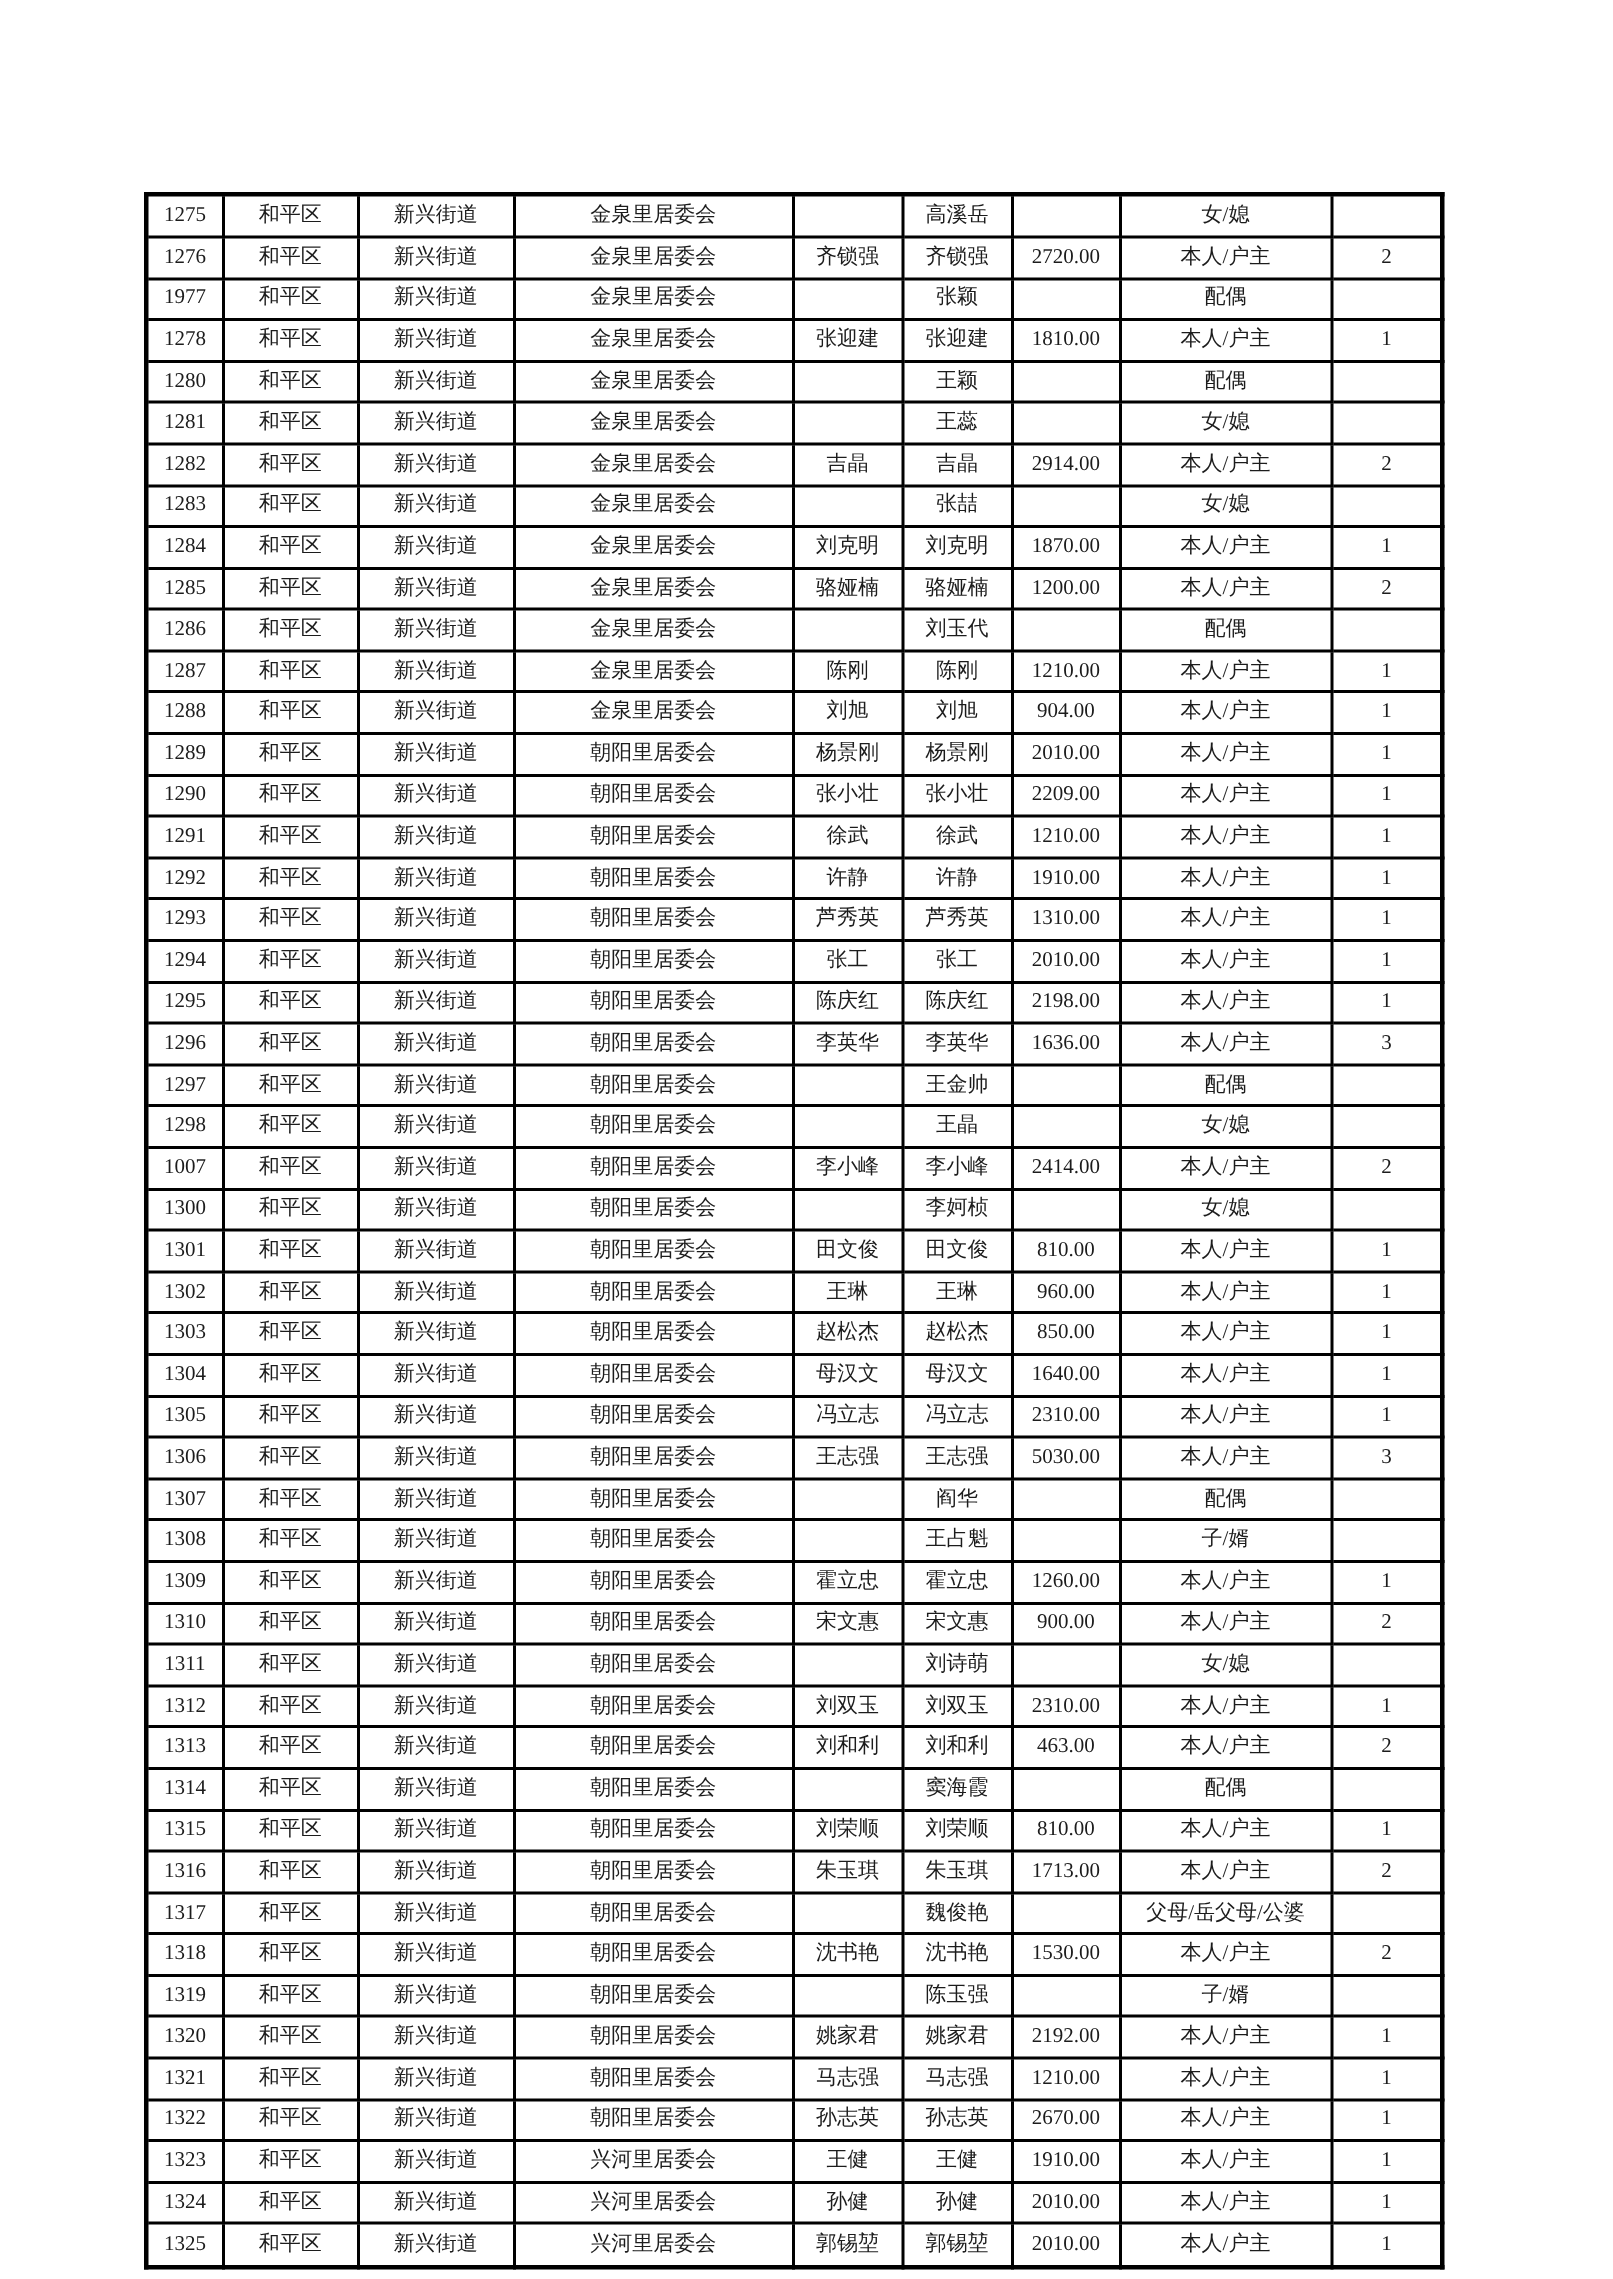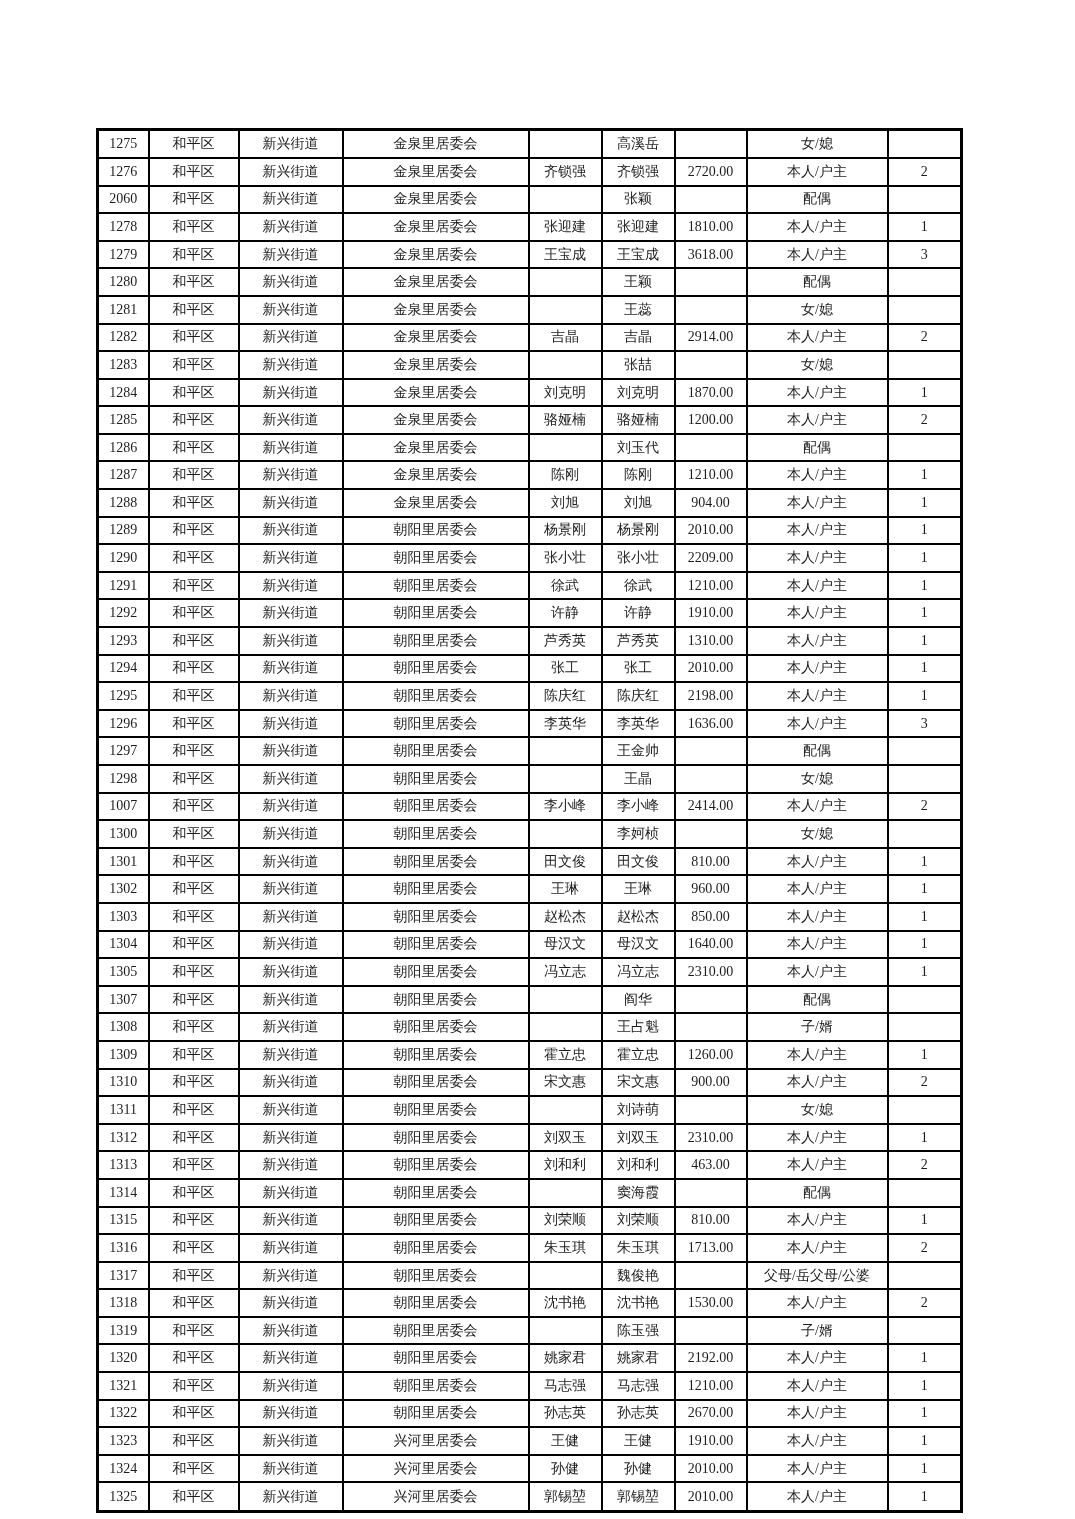--- a/index.html
+++ b/index.html
@@ -76,21 +76,21 @@
         <td>和平区</td>
         <td>新兴街道</td>
         <td>金泉里居委会</td>
         <td>齐锁强</td>
         <td>齐锁强</td>
         <td>2720.00</td>
         <td>本人/户主</td>
         <td>2</td>
       </tr>
       <tr>
-        <td>2060</td>
+        <td>1977</td>
         <td>和平区</td>
         <td>新兴街道</td>
         <td>金泉里居委会</td>
         <td></td>
         <td>张颖</td>
         <td></td>
         <td>配偶</td>
         <td></td>
       </tr>
       <tr>
@@ -98,31 +98,20 @@
         <td>和平区</td>
         <td>新兴街道</td>
         <td>金泉里居委会</td>
         <td>张迎建</td>
         <td>张迎建</td>
         <td>1810.00</td>
         <td>本人/户主</td>
         <td>1</td>
       </tr>
       <tr>
-        <td>1279</td>
-        <td>和平区</td>
-        <td>新兴街道</td>
-        <td>金泉里居委会</td>
-        <td>王宝成</td>
-        <td>王宝成</td>
-        <td>3618.00</td>
-        <td>本人/户主</td>
-        <td>3</td>
-      </tr>
-      <tr>
         <td>1280</td>
         <td>和平区</td>
         <td>新兴街道</td>
         <td>金泉里居委会</td>
         <td></td>
         <td>王颖</td>
         <td></td>
         <td>配偶</td>
         <td></td>
       </tr>
@@ -393,20 +382,31 @@
       <tr>
         <td>1305</td>
         <td>和平区</td>
         <td>新兴街道</td>
         <td>朝阳里居委会</td>
         <td>冯立志</td>
         <td>冯立志</td>
         <td>2310.00</td>
         <td>本人/户主</td>
         <td>1</td>
+      </tr>
+      <tr>
+        <td>1306</td>
+        <td>和平区</td>
+        <td>新兴街道</td>
+        <td>朝阳里居委会</td>
+        <td>王志强</td>
+        <td>王志强</td>
+        <td>5030.00</td>
+        <td>本人/户主</td>
+        <td>3</td>
       </tr>
       <tr>
         <td>1307</td>
         <td>和平区</td>
         <td>新兴街道</td>
         <td>朝阳里居委会</td>
         <td></td>
         <td>阎华</td>
         <td></td>
         <td>配偶</td>

